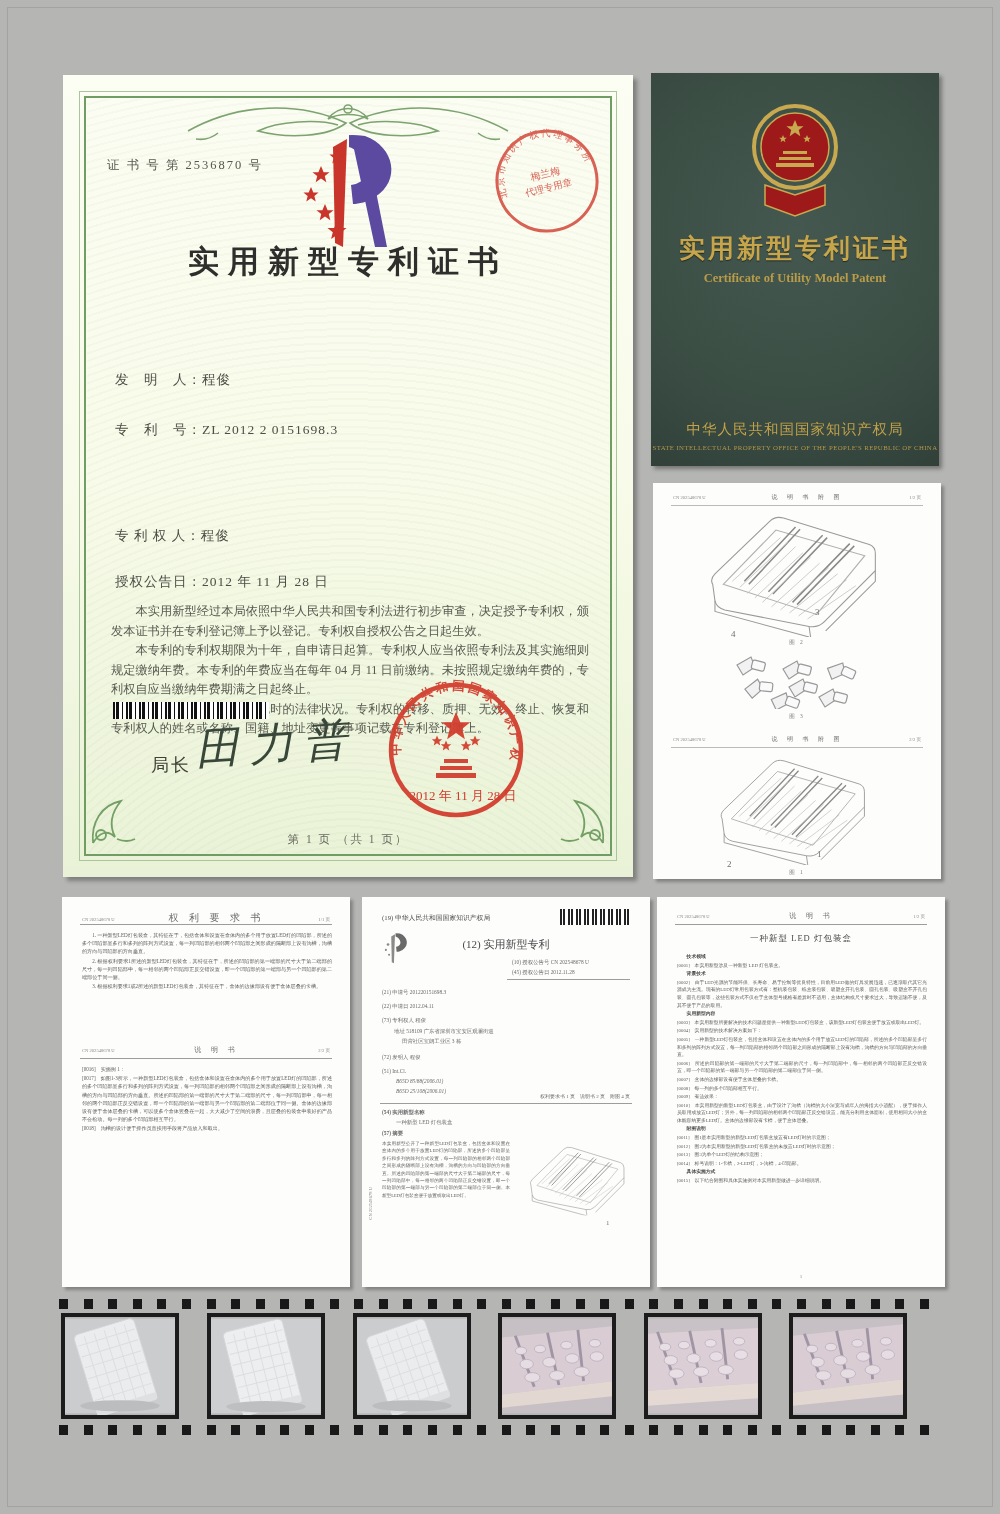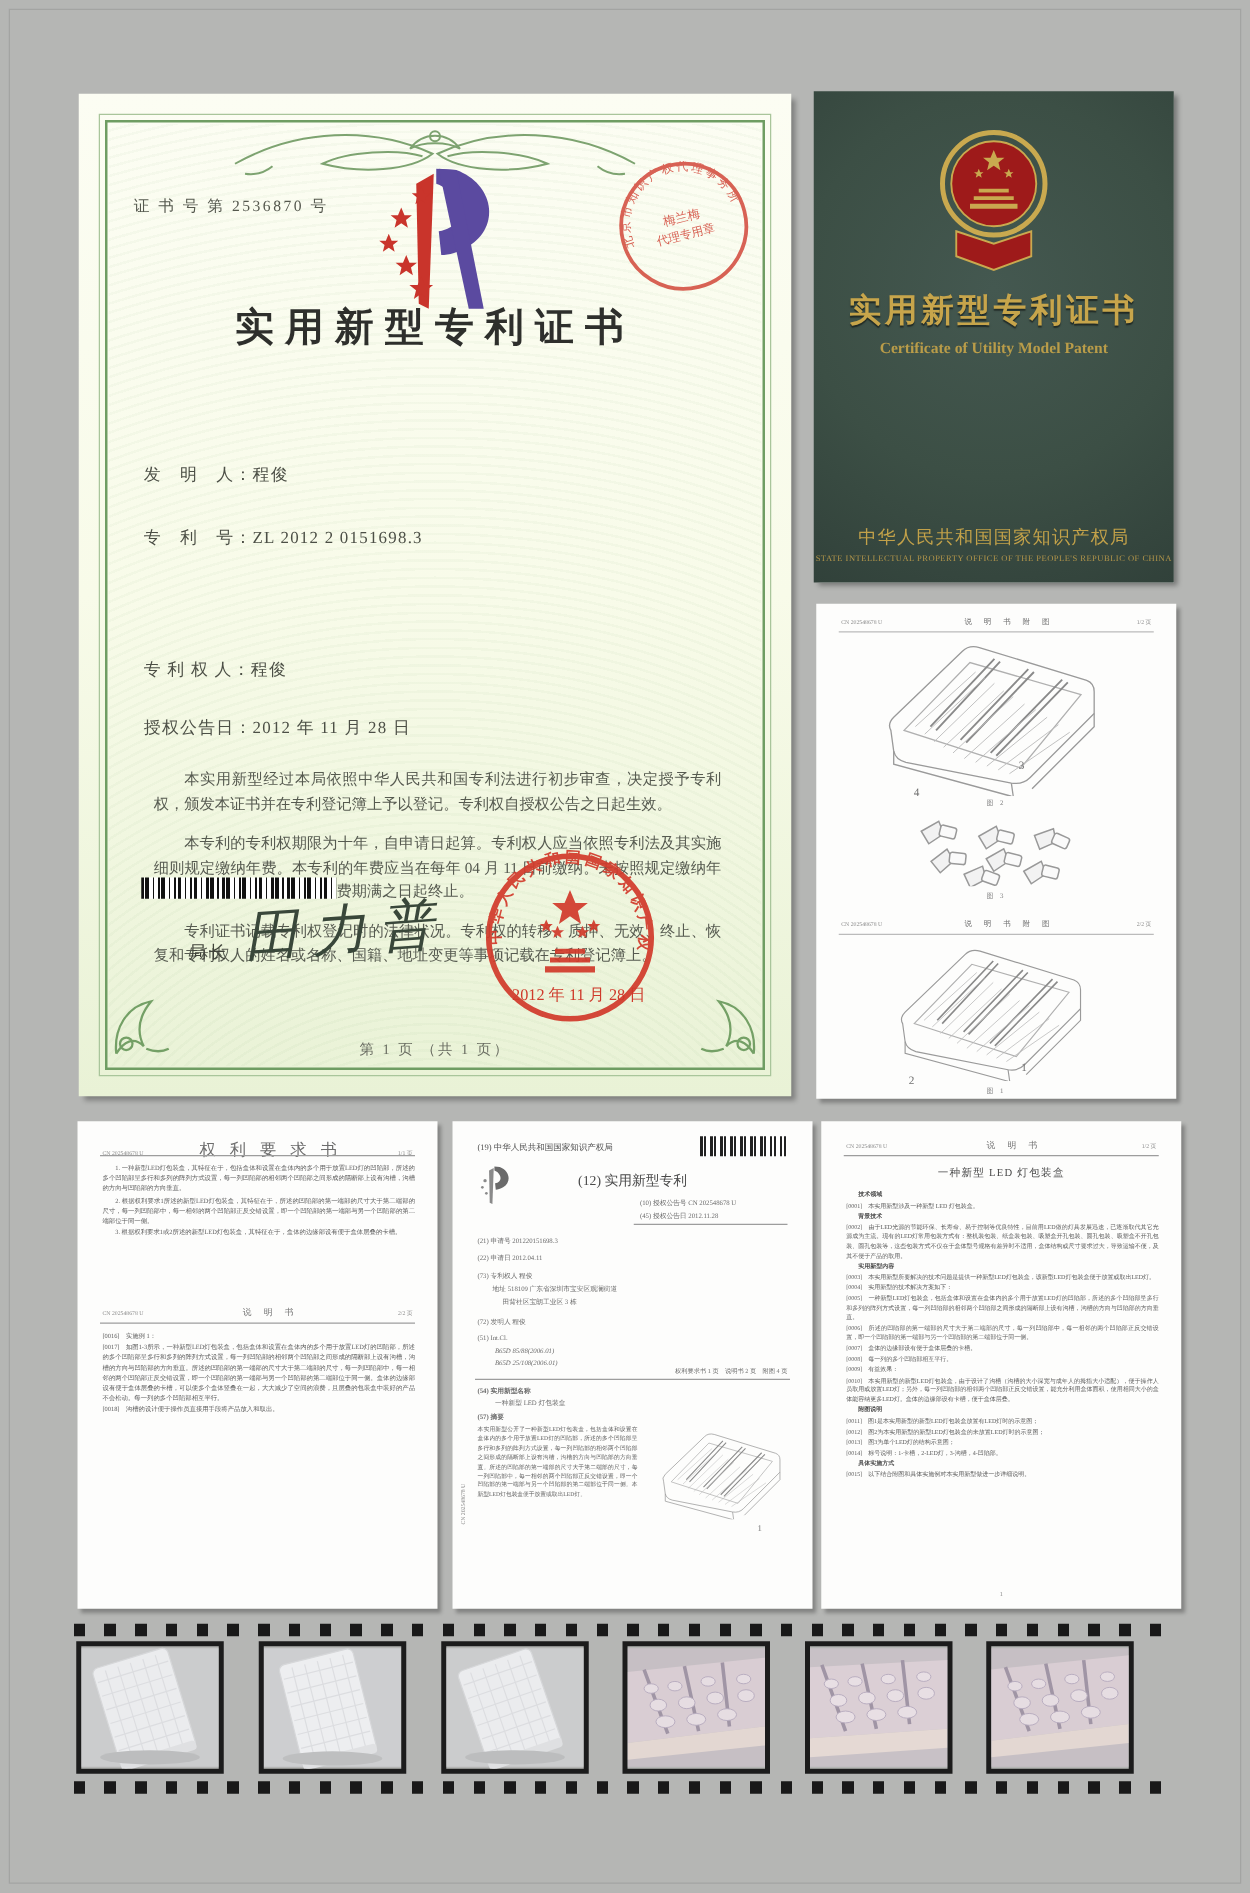--- a/index.html
+++ b/index.html
@@ -20,24 +20,24 @@
   #cert .b1{position:absolute;inset:16px;border:1px solid #a9c59b;pointer-events:none;}
   #cert .b2{position:absolute;inset:21px;border:2px solid #6f9d63;pointer-events:none;}
   #cert .guilloche{position:absolute;inset:24px;pointer-events:none;opacity:.5;
      background:repeating-radial-gradient(circle at 50% 130%, rgba(124,170,112,.10) 0 2px, transparent 2px 7px);}
   .cert-no{position:absolute;left:44px;top:82px;font-size:12.5px;letter-spacing:2px;color:#55584e;}
   .cert-title{position:absolute;left:0;right:0;top:166px;text-align:center;font-size:31px;font-weight:bold;
               letter-spacing:9px;color:#2e2f2c;}
   .cert-field{position:absolute;left:52px;width:480px;font-size:13.5px;letter-spacing:1px;color:#4c4f46;}
   .cert-body{position:absolute;left:48px;top:527px;width:478px;font-size:12.2px;line-height:19.5px;
              text-align:justify;color:#565a50;}
-  .cert-body p{margin:12px;text-indent:2em;}
+  .cert-body p{margin:0;text-indent:2em;}
   .barcode{position:absolute;left:50px;top:627px;width:156px;height:17px;
      background:repeating-linear-gradient(90deg,#111 0 2px,#fff 2px 3px,#111 3px 6px,#fff 6px 9px,#111 9px 10px,#fff 10px 13px);}
-  .director{position:absolute;left:88px;top:678px;font-size:14px;color:#3f4239;letter-spacing:2px;}
+  .director{position:absolute;left:88px;top:678px;font-size:18px;color:#3f4239;letter-spacing:2px;}
   .signature{position:absolute;left:132px;top:640px;font-size:44px;font-style:italic;color:#39473a;
              letter-spacing:10px;transform:rotate(-4deg);}
   .seal{position:absolute;left:322px;top:604px;width:142px;height:142px;opacity:.93;}
   .seal-date{position:absolute;left:300px;top:712px;width:200px;text-align:center;font-size:13px;color:#cf3a2b;}
   .cert-footer{position:absolute;left:0;right:0;top:757px;text-align:center;font-size:11.5px;color:#6a6d62;letter-spacing:2px;}
   .agency-stamp{position:absolute;left:428px;top:50px;width:112px;height:112px;transform:rotate(-14deg);opacity:.85;}
   .flour{position:absolute;pointer-events:none;}
 
   
   #cover{left:651px;top:73px;width:288px;height:393px;
@@ -251,21 +251,21 @@
         <use href="#tray"></use>
       </svg>
     <span class="ref-num" style="left:74px;top:376px">2</span>
     <span class="ref-num" style="left:164px;top:366px">1</span>
     <div class="fig-cap" style="top:386px">图 1</div>
   </div>
 
   <div class="paper docpage" style="left:62px">
     <div class="hdr" style="top:14px">
       <span class="tiny-l">CN 202548678 U</span>
-      <span style="font-size:13px" class="c">权 利 要 求 书</span>
+      <span style="font-size:10px" class="c">权 利 要 求 书</span>
       <span class="tiny-l">1/1 页</span>
     </div>
     <div class="hrule" style="left:18px;right:18px;top:27px"></div>
     <div class="doc-text" style="left:20px;right:18px;top:34px;font-size:5.1px;line-height:8.2px">
       <p>1. 一种新型LED灯包装盒，其特征在于，包括盒体和设置在盒体内的多个用于放置LED灯的凹陷部，所述的多个凹陷部呈多行和多列的阵列方式设置，每一列凹陷部的相邻两个凹陷部之间形成的隔断部上设有沟槽，沟槽的方向与凹陷部的方向垂直。</p>
       <p>2. 根据权利要求1所述的新型LED灯包装盒，其特征在于，所述的凹陷部的第一端部的尺寸大于第二端部的尺寸，每一列凹陷部中，每一相邻的两个凹陷部正反交错设置，即一个凹陷部的第一端部与另一个凹陷部的第二端部位于同一侧。</p>
       <p>3. 根据权利要求1或2所述的新型LED灯包装盒，其特征在于，盒体的边缘部设有便于盒体层叠的卡槽。</p>
     </div>
     <div class="hdr" style="top:148px">
       <span class="tiny-l">CN 202548678 U</span>

